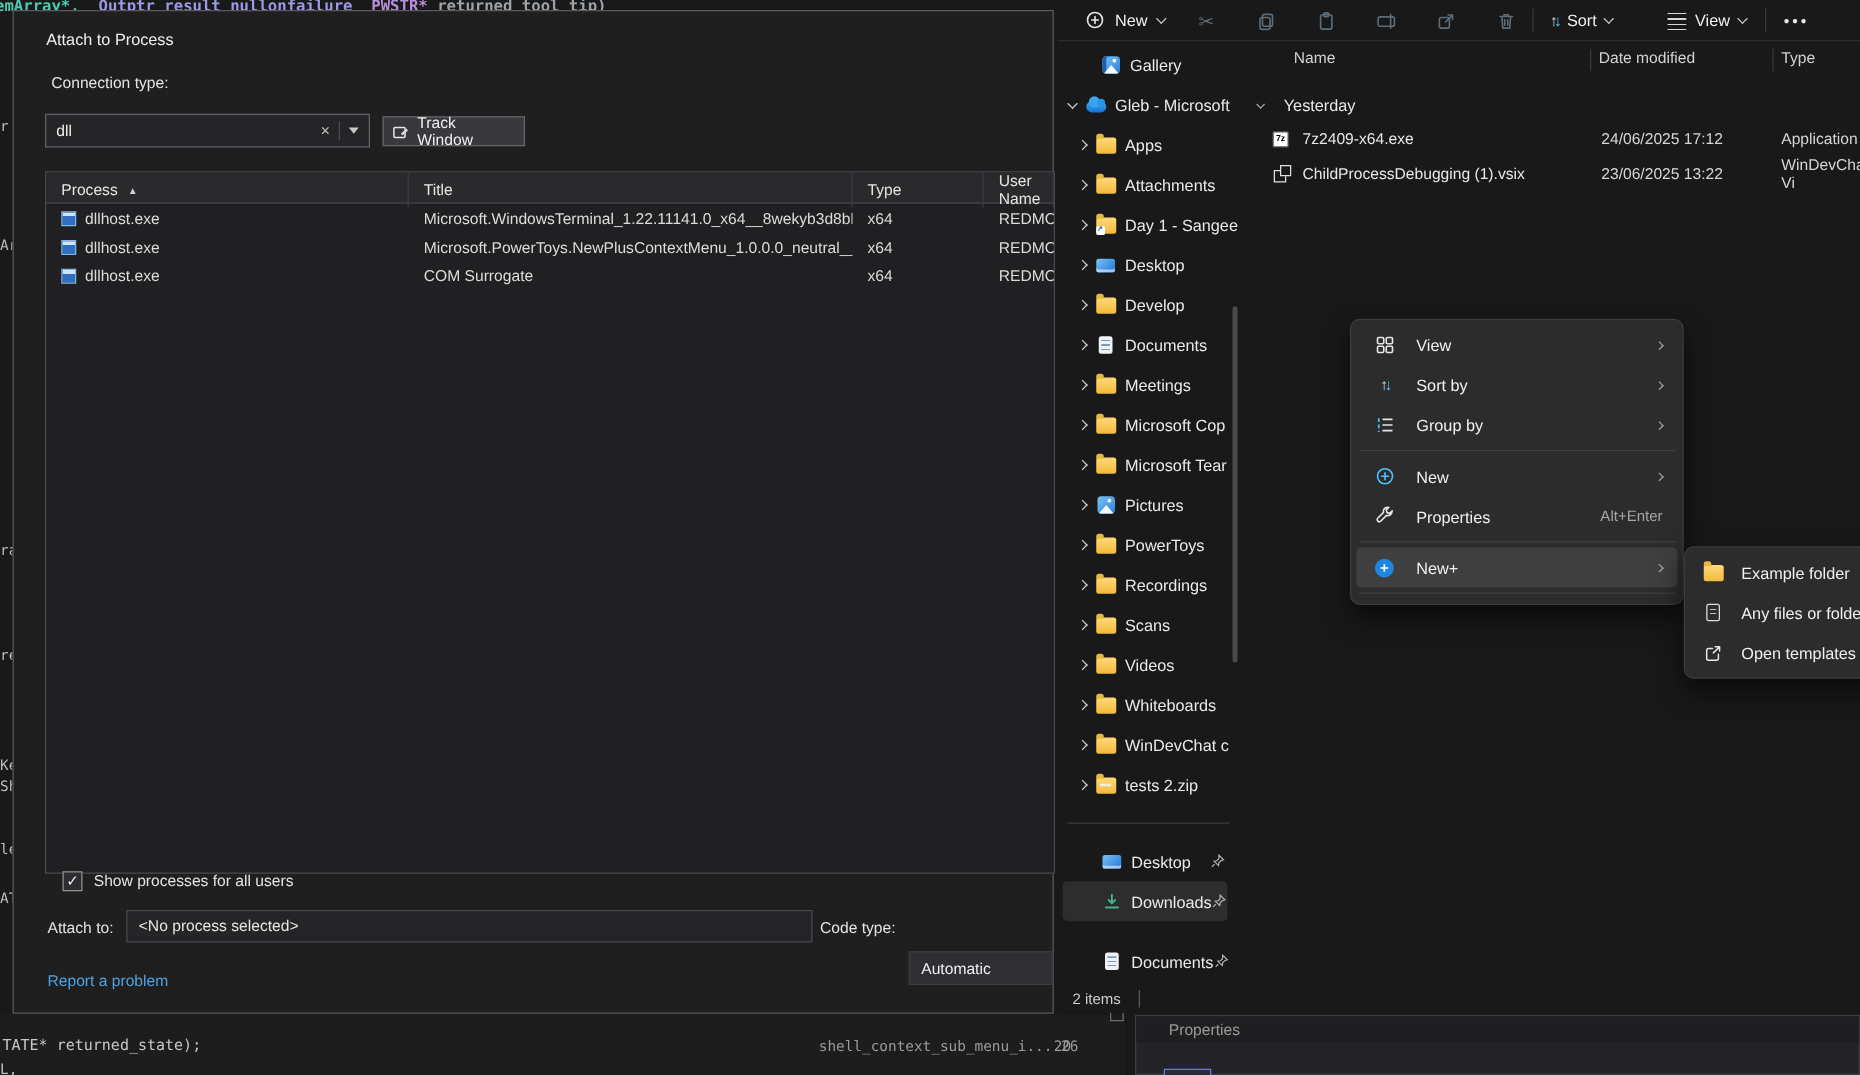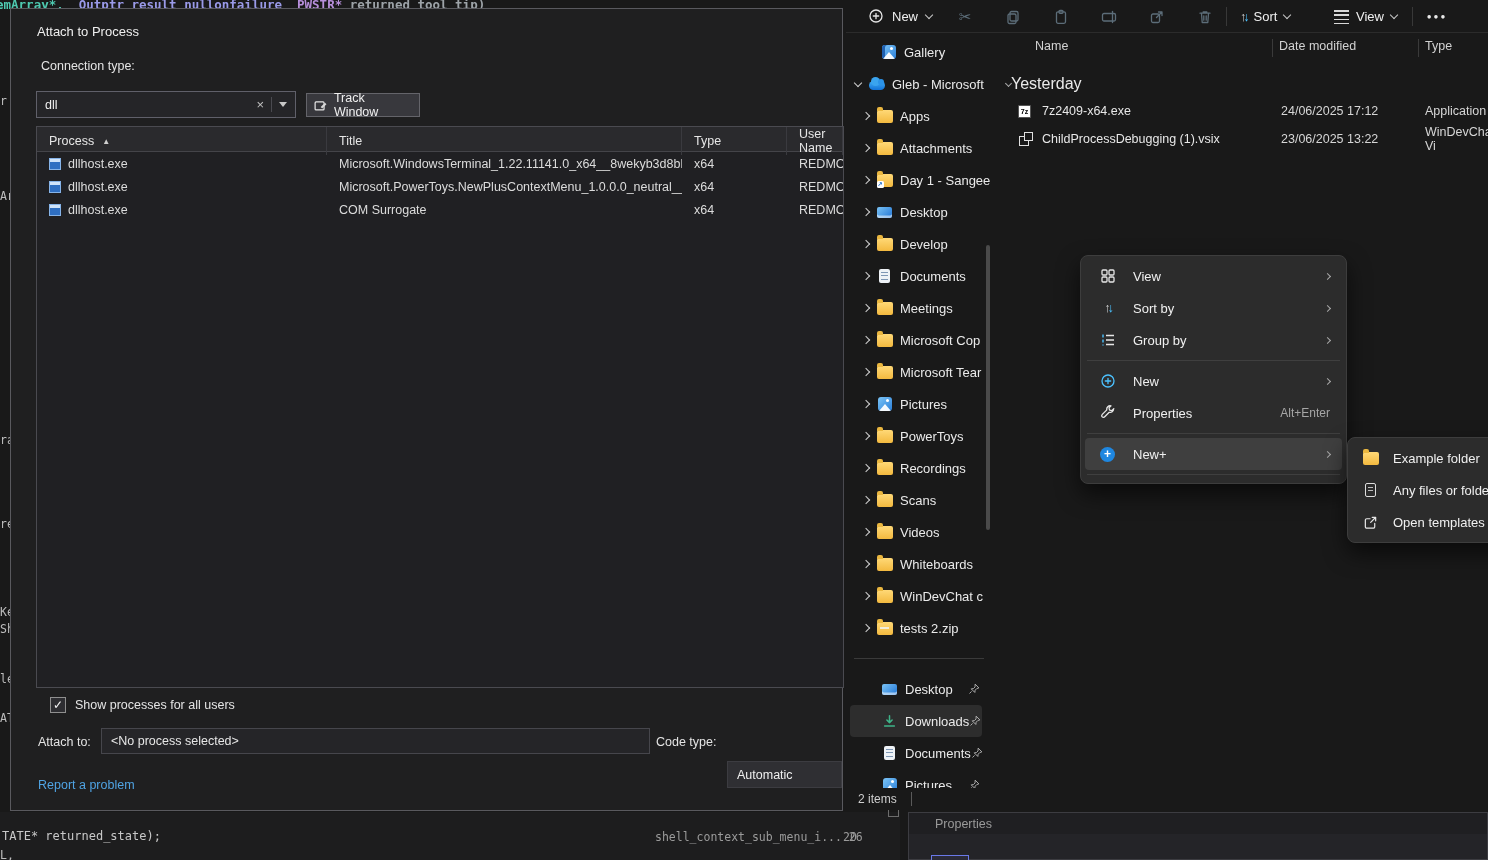--- a/index.html
+++ b/index.html
@@ -26,21 +26,21 @@
   .lbl-conn{position:absolute;left:30px;top:50px}
   .combo{background:#2f2f33;border:1px solid #3c3c41;color:#efefef;display:flex;align-items:center;padding:0 9px}
   .combo-local{position:absolute;left:135px;top:43px;width:698px;height:27px}
   .filter-box{position:absolute;left:25px;top:82px;width:260px;height:27px;background:#252528;
               border:1px solid #60606a;display:flex;align-items:center;padding:0 8px;color:#f0f0f0}
   .filter-x{margin-left:auto;color:#c0c0c0;font-size:13px;cursor:default}
   .filter-sep{width:1px;height:15px;background:#4a4a50;margin:0 7px}
   .tri-down{width:0;height:0;border-left:4px solid transparent;border-right:4px solid transparent;border-top:5px solid #c8c8c8}
   .btn-track{position:absolute;left:295px;top:84px;width:114px;height:24px;background:#38383d;
              border:1px solid #64646a;display:flex;align-items:center;gap:5px;padding:0 7px;color:#f0f0f0;font-size:12.5px}
-  .ptable{position:absolute;left:25px;top:117px;width:808px;height:562px;border:1px solid #4a4a50;background:#202023}
+  .ptable{position:absolute;left:25px;top:128px;width:808px;height:562px;border:1px solid #4a4a50;background:#202023}
   .p-grid{display:grid;grid-template-columns:290px 355px 105px auto;align-items:center}
   .p-head{height:25px;background:#2a2a2d;border-bottom:1px solid #444449;color:#e6e6e6}
   .p-head>div{padding-left:12px;height:100%;display:flex;align-items:center;gap:8px;border-right:1px solid #3a3a3f}
   .sort-up{font-size:8px;color:#cfcfcf}
   .p-row{height:23px;color:#dcdcdc}
   .p-row>div{padding-left:12px;white-space:nowrap;overflow:hidden}
   .p-cell-proc{display:flex;align-items:center;gap:7px}
   .ic-proc{width:12px;height:12px;flex:none;border:1px solid #86b3e8;background:linear-gradient(180deg,#cfe3fa 0 3px,#2f6fc2 3px)}
   .chk-row{position:absolute;left:39px;top:688px;display:flex;align-items:center;gap:9px}
   .chk{width:16px;height:16px;background:#2d2d31;border:1px solid #8f8f8f;color:#f2f2f2;
@@ -75,21 +75,21 @@
   .pad-top{padding-left:34px}
   .pad-root{padding-left:9px}
   .pad-child{padding-left:17px}
   .pad-quick{padding-left:35px}
   .s-ic{width:17px;flex:none;margin-right:7px;display:flex;justify-content:center}
   .chev{width:6px;height:6px;border-right:1.6px solid #cfcfcf;border-bottom:1.6px solid #cfcfcf;
         transform:rotate(-45deg);flex:none}
   .chev.down{transform:rotate(45deg);margin-top:-2px}
   .chev.sm{width:5px;height:5px;border-color:#a8a8a8}
   .s-div{border-top:1px solid #3a3a3a;margin:14px 10px 14px 8px}
-  .s-row.sel{background:#2d2d2d;border-radius:4px;margin:0 12px 0 4px;padding-left:31px}
+  .s-row.sel{background:#2d2d2d;border-radius:4px;margin:0 12px 16px 4px;padding-left:31px}
   .pin{margin-left:auto;margin-right:14px;flex:none}
   .s-row.sel .pin{margin-right:6px}
   .x-scroll{position:absolute;left:140px;top:245px;width:4px;height:285px;background:#4a4a4a;border-radius:2px}
 
   
   .fold{width:16px;height:13px;position:relative;border-radius:2px;flex:none;
         background:linear-gradient(180deg,#ffd977 0%,#f3b93f 100%);margin-top:1px}
   .fold::before{content:"";position:absolute;top:-3px;left:0;width:6px;height:4px;border-radius:2px 2px 0 0;background:#eab740}
   .fold.zip::after{content:"";position:absolute;left:3px;top:5px;width:9px;border-top:2px dashed #f3eeda}
   .fold.lnk::after{content:"\2197";position:absolute;left:0;bottom:-1px;width:7px;height:7px;background:#fff;
@@ -111,21 +111,21 @@
   .ic-7z::after{content:"7z"}
   .ic-vsix{position:relative;width:15px;height:15px}
   .ic-vsix::before{content:"";position:absolute;left:1px;bottom:1px;width:8px;height:8px;border:1.5px solid #e0e0e0}
   .ic-vsix::after{content:"";position:absolute;right:0;top:0;width:7px;height:7px;border:1.5px solid #e0e0e0;background:#191919}
   .ic-file{width:11px;height:14px;border:1.2px solid #dedede;border-radius:2px;position:relative}
   .ic-file::after{content:"";position:absolute;left:2px;right:2px;top:3px;bottom:3px;
         background:repeating-linear-gradient(180deg,#bdbdbd 0 1px,transparent 1px 3.4px)}
 
   
   .x-files{position:absolute;left:150px;right:0;top:61px;bottom:22px;overflow:hidden}
-  .f-group{height:26px;display:flex;align-items:center;padding-left:10px;gap:0;color:#eaeaea;font-size:16px}
+  .f-group{height:26px;display:flex;align-items:center;padding-left:10px;gap:16px;color:#eaeaea;font-size:13px}
   .f-row{height:28px;display:grid;grid-template-columns:24px 239px 144px auto;align-items:center;padding-left:22px;
          color:#d6d6d6;font-size:12.5px}
   .f-name{color:#e8e8e8;white-space:nowrap;overflow:hidden}
   .x-status{position:absolute;left:0;right:0;bottom:0;height:22px;background:#191919;display:flex;align-items:center;color:#cfcfcf;font-size:12px}
   .st-txt{margin-left:12px}
   .st-div{width:1px;height:14px;background:#5a5a5a;margin-left:14px}
 
   
   .menu{position:absolute;left:1080px;top:255px;width:267px;background:#2c2c2c;border:1px solid #3d3d3d;
         border-radius:8px;box-shadow:0 10px 22px rgba(0,0,0,.6);padding:4px;z-index:6}

